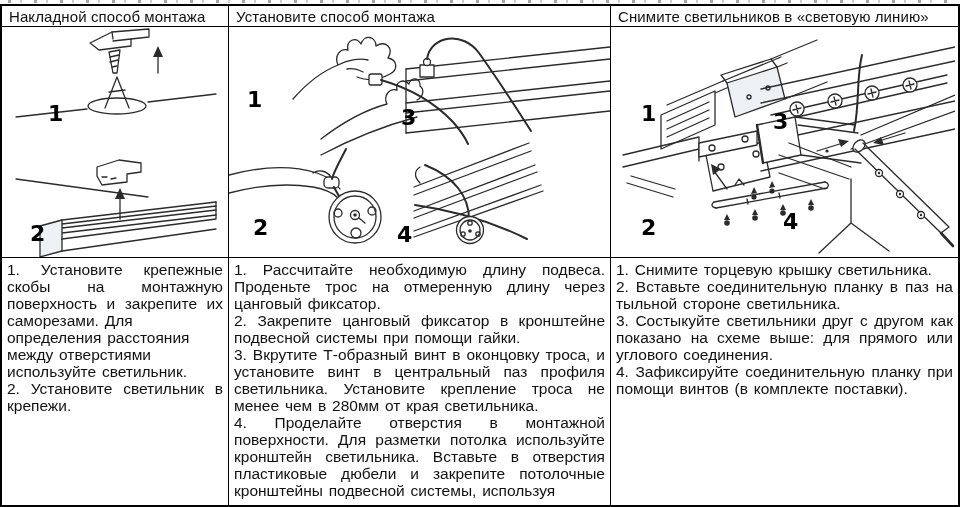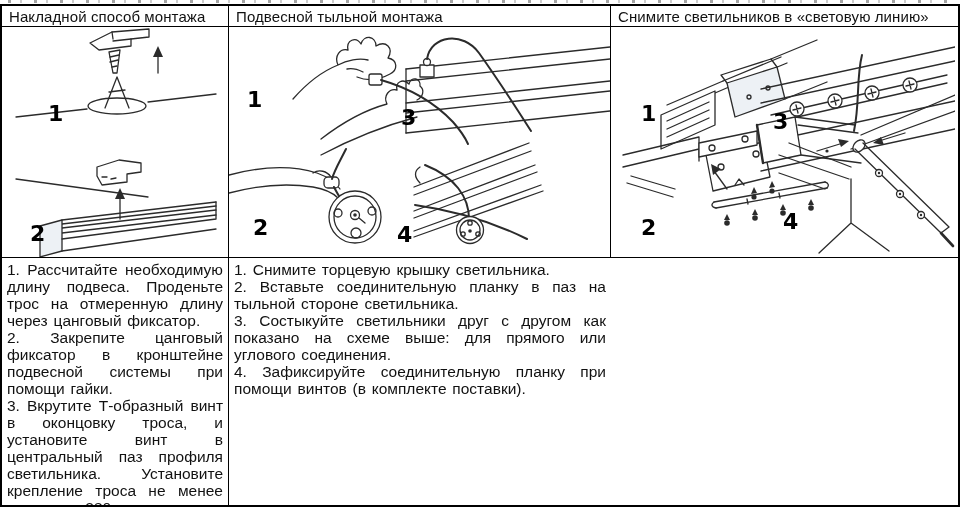--- a/index.html
+++ b/index.html
@@ -50,21 +50,21 @@
 
 <div class="sheet">
   <div class="top-remnant"></div>
 
   <div class="table">
 
     <div class="cell b-r b-b hdr">
       <span>Накладной способ монтажа</span>
     </div>
     <div class="cell b-r b-b hdr">
-      <span>Подвесной тыльной монтажа</span>
+      <span>Установите способ монтажа</span>
     </div>
     <div class="cell b-b hdr">
       <span>Снимите светильников в «световую линию»</span>
     </div>
 
     <div class="cell b-r b-b diagram">
       <svg viewBox="0 0 226 230" width="226" height="230">
         <g>
           <path class="ln" d="M14,90 L85,82"></path>
           <path class="ln" d="M146,75 L214,67"></path>
@@ -217,20 +217,25 @@
             <circle class="solid" cx="310" cy="188" r="1.2"></circle>
           <path class="ln" style="stroke-width:2.6" d="M330,206 L342,219"></path>
         </g>
       </svg>
       <span class="fig-num" style="left:30px; top:76px;">1</span>
       <span class="fig-num" style="left:162px; top:84px;">3</span>
       <span class="fig-num" style="left:30px; top:190px;">2</span>
       <span class="fig-num" style="left:172px; top:184px;">4</span>
     </div>
 
+    <div class="cell b-r instructions">1. Установите крепежные скобы на монтажную поверхность и закрепите их саморезами. Для
+определения расстояния
+между отверстиями
+используйте светильник.
+2. Установите светильник в крепежи.</div>
     <div class="cell b-r instructions">1. Рассчитайте необходимую длину подвеса. Проденьте трос на отмеренную длину через цанговый фиксатор.
 2. Закрепите цанговый фиксатор в кронштейне подвесной системы при помощи гайки.
 3. Вкрутите Т-образный винт в оконцовку троса, и установите винт в центральный паз профиля светильника. Установите крепление троса не менее чем в 280мм от края светильника.
 4. Проделайте отверстия в монтажной поверхности. Для разметки потолка используйте кронштейн светильника. Вставьте в отверстия пластиковые дюбели и закрепите потолочные кронштейны подвесной системы, используя</div>
     <div class="cell instructions">1. Снимите торцевую крышку светильника.
 2. Вставьте соединительную планку в паз на тыльной стороне светильника.
 3. Состыкуйте светильники друг с другом как показано на схеме выше: для прямого или углового соединения.
 4. Зафиксируйте соединительную планку при помощи винтов (в комплекте поставки).</div>
 
   </div>

